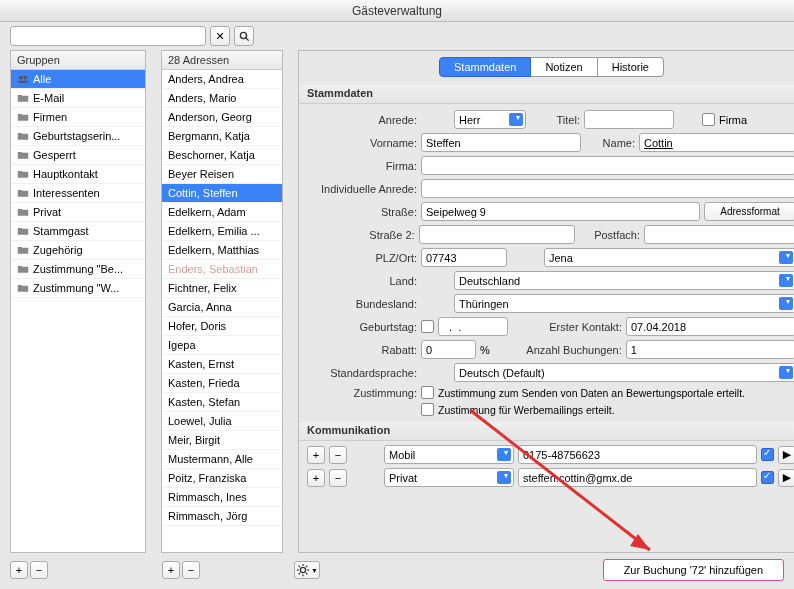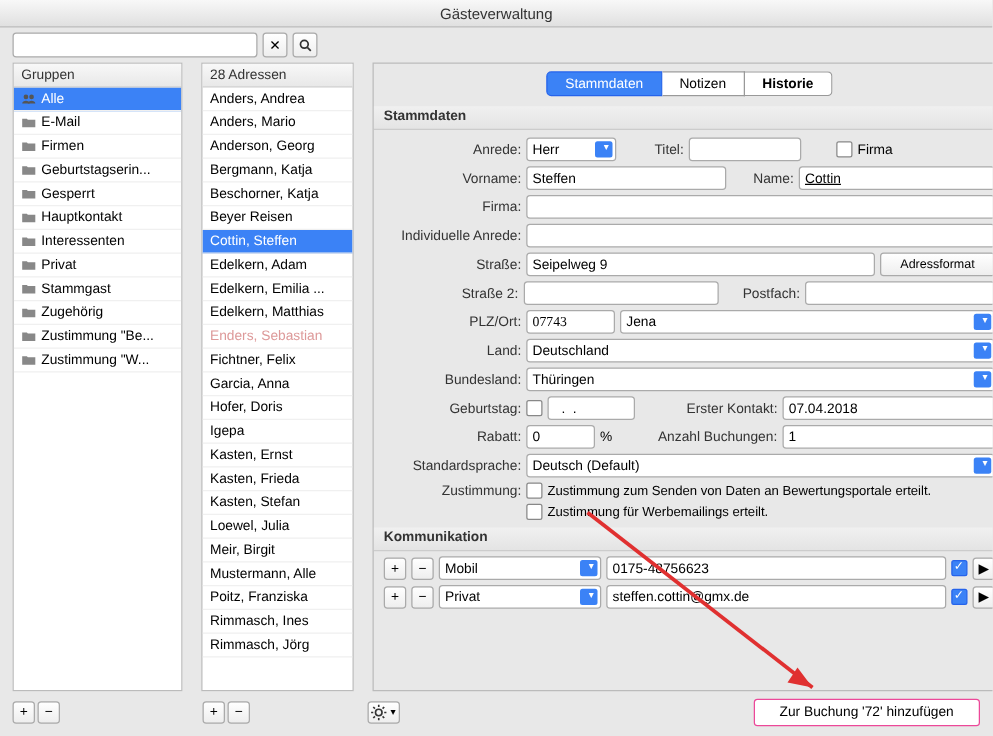--- a/index.html
+++ b/index.html
@@ -15,29 +15,29 @@
 .col-header { background: linear-gradient(#f8f8f8,#e8e8e8); border-bottom: 1px solid #ccc; padding: 3px 6px; font-weight: normal; color: #333; position: sticky; top:0; }
 .listitem { padding: 3px 6px; border-bottom: 1px solid #f0f0f0; cursor: pointer; white-space: nowrap; overflow: hidden; text-overflow: ellipsis; display: flex; align-items: center; gap: 4px; }
 .listitem.sel { background: #3b82f6; color: #fff; }
 .listitem.muted { color: #d99; }
 .folder-icon { width: 12px; height: 10px; display: inline-block; }
 .folder-icon svg { width: 12px; height: 10px; }
 .rightpane { width: 507px; background: #e8e8e8; border: 1px solid #bbb; position: relative; overflow: hidden; }
 .tabs { display: flex; justify-content: center; gap: 0; padding: 6px 0 8px; }
 .tab { border: 1px solid #999; padding: 3px 14px; font-size: 11px; background: #fff; cursor: pointer; }
 .tab:first-child { border-radius: 4px 0 0 4px; }
-.tab:last-child { border-radius: 0 4px 4px 0; border-left: none; font-weight: bold; }
+.tab:last-child { border-radius: 0 4px 4px 0; border-left: none; }
 .tab:nth-child(2) { border-left: none; text-align: center; }
 .tab.active { background: #3b82f6; color: #fff; border-color: #2563eb; }
 .section-title { font-weight: bold; font-size: 11px; padding: 2px 8px 4px; color: #333; background: linear-gradient(#f0f0f0,#e4e4e4); border-bottom: 1px solid #ccc; }
 .formarea { padding: 6px 8px 2px; }
 .row { display: flex; align-items: center; margin-bottom: 4px; gap: 4px; }
 .lbl { width: 110px; text-align: right; color: #333; }
 .field { height: 19px; border: 1px solid #aaa; border-radius: 3px; background: #fff; padding: 0 4px; font-size: 11px; }
-.select { height: 19px; border: 1px solid #aaa; border-radius: 3px; background: #fff; padding: 0 18px 0 4px; font-size: 11px; position: relative; display: inline-flex; align-items: center; }
+.select { height: 19px; border: 1px solid #aaa; border-radius: 3px; background: #fff; padding: 0 18px 0 4px; font-size: 11px; position: relative; display: inline-flex; align-items: center; margin-left: 33px; }
 .select::after { content: ""; position: absolute; right: 2px; top: 2px; width: 14px; height: 13px; background: #3b82f6; border-radius: 2px; }
 .select::before { content: "▾"; position: absolute; right: 5px; top: 2px; color: #fff; font-size: 8px; z-index: 1; }
 .btn { height: 19px; border: 1px solid #aaa; border-radius: 3px; background: linear-gradient(#fff,#eee); padding: 0 8px; font-size: 10px; cursor: pointer; }
 .lbl2 { text-align: right; color: #333; }
 .checkbox { width: 13px; height: 13px; border: 1px solid #888; border-radius: 2px; background: #fff; display: inline-block; flex-shrink: 0; }
 .checkbox.checked { background: #3b82f6; border-color: #2563eb; position: relative; }
 .checkbox.checked::after { content: "✓"; color: #fff; font-size: 10px; position: absolute; top: -2px; left: 1px; }
 .commrow { display: flex; align-items: center; gap: 4px; margin: 4px 8px; }
 .sqbtn { width: 18px; height: 18px; border: 1px solid #aaa; border-radius: 3px; background: linear-gradient(#fff,#eee); display: flex; align-items: center; justify-content: center; font-size: 11px; cursor: pointer; }
 .bottombar { position: absolute; left: 10px; right: 10px; bottom: 8px; height: 22px; display: flex; align-items: center; }
@@ -210,21 +210,21 @@
         <button class="btn" style="width:92px">Adressformat</button>
       </div>
       <div class="row">
         <span class="lbl">Straße 2:</span>
         <input class="field" style="width: 160px;" value="">
         <span class="lbl2" style="width:62px">Postfach:</span>
         <input class="field" style="flex: 1 1 0%;" value="">
       </div>
       <div class="row">
         <span class="lbl">PLZ/Ort:</span>
-        <input class="field" style="width: 71px; font-family: Liberation Serif, serif;" value="07743">
+        <input class="field" style="width: 86px;" value="07743">
         <span class="select" style="flex:1">
             <span>Jena</span>
           </span>
       </div>
       <div class="row">
         <span class="lbl">Land:</span>
         <span class="select" style="flex:1">
             <span>Deutschland</span>
           </span>
       </div>

